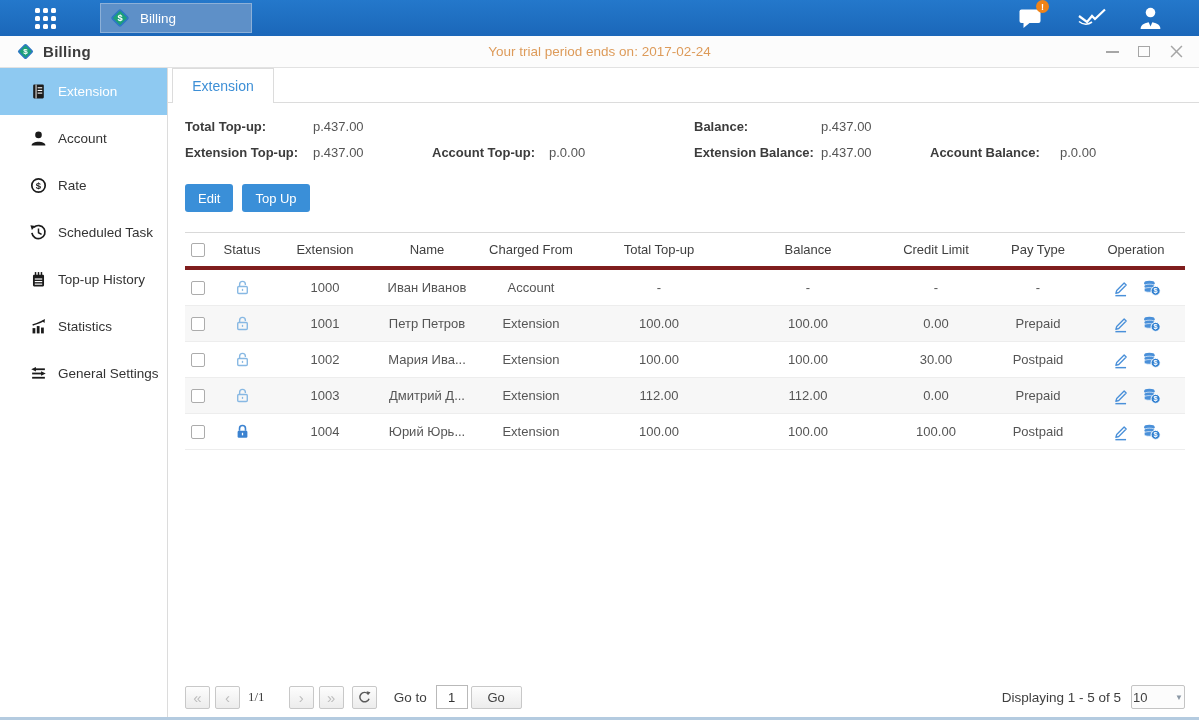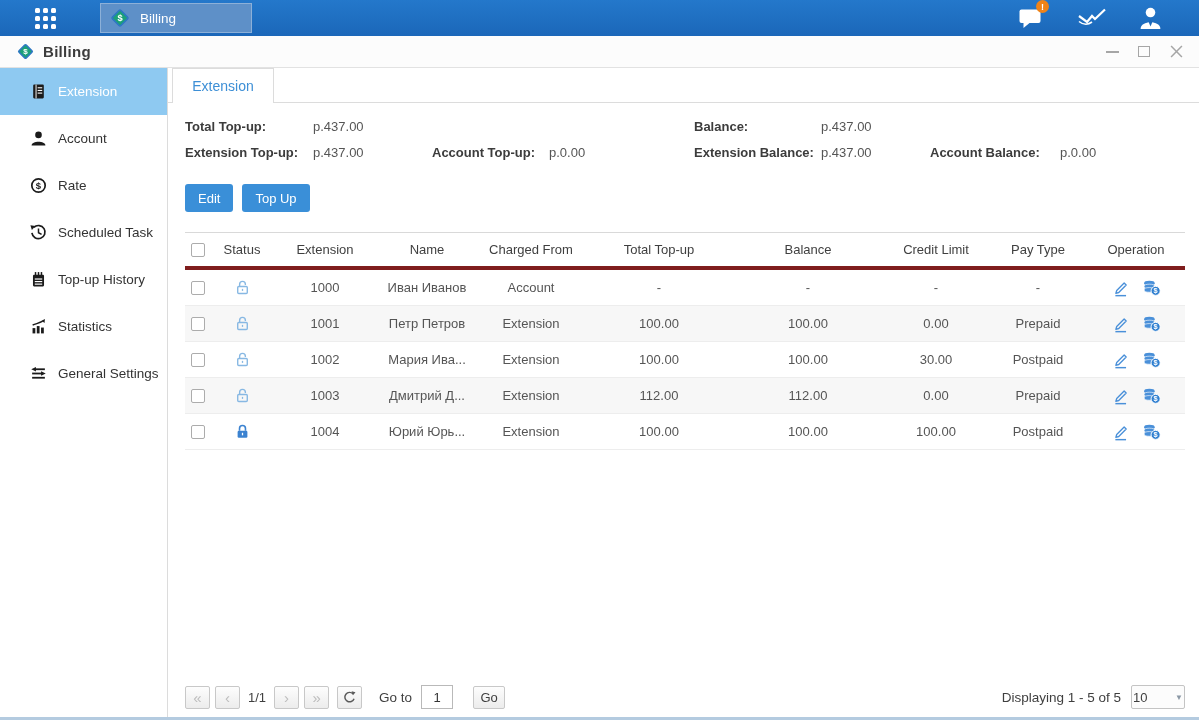--- a/index.html
+++ b/index.html
@@ -49,24 +49,24 @@
   table.grid th{height:33px;font-weight:normal;font-size:13px;color:#3f3f3f;border-top:1px solid #d9d9d9;border-bottom:4px solid #7f1d1d;text-align:center;padding:0;white-space:nowrap;}
   table.grid td{height:35px;font-size:13px;color:#555;border-bottom:1px solid #ededed;text-align:center;padding:0 2px;white-space:nowrap;overflow:hidden;text-overflow:ellipsis;}
   tr.alt td{background:#f7f7f7;}
   input.cb{appearance:none;-webkit-appearance:none;width:14px;height:14px;border:1px solid #acacac;border-radius:2px;background:#fff;margin:0;vertical-align:middle;cursor:pointer;}
   .lock{display:inline-flex;vertical-align:middle;}
   .op{display:inline-flex;vertical-align:middle;margin:0 6px;cursor:pointer;}
   
   .pager{margin-top:auto;display:flex;align-items:center;height:30px;}
   .pg-btn{width:25px;height:23px;box-sizing:border-box;border:1px solid #c8c8c8;border-radius:2px;background:linear-gradient(#fdfdfd,#ececec);display:flex;align-items:center;justify-content:center;color:#bdbdbd;font-size:15px;margin-right:5px;cursor:pointer;line-height:1;}
   .pg-btn.dark{color:#555;}
-  .page-ind{margin:0 8px 0 3px;font-size:13px;color:#3f3f3f;}
+  .page-ind{margin:0 24px 0 3px;font-size:13px;color:#3f3f3f;font-family:Liberation Serif, serif;}
   .goto-label{margin-left:12px;font-size:13.5px;color:#3f3f3f;}
   .goto-input{margin-left:9px;width:26px;height:20px;border:1px solid #b9b9b9;text-align:center;font-size:13px;color:#333;font-family:inherit;}
-  .go-btn{margin-left:20px;width:32px;height:23px;box-sizing:border-box;border:1px solid #c8c8c8;border-radius:2px;background:linear-gradient(#fdfdfd,#ececec);color:#3f3f3f;font-size:13px;display:flex;align-items:center;justify-content:center;cursor:pointer;}
+  .go-btn{margin-left:3px;width:51px;height:23px;box-sizing:border-box;border:1px solid #c8c8c8;border-radius:2px;background:linear-gradient(#fdfdfd,#ececec);color:#3f3f3f;font-size:13px;display:flex;align-items:center;justify-content:center;cursor:pointer;}
   .pager-right{margin-left:auto;display:flex;align-items:center;gap:10px;}
   .displaying{font-size:13.5px;color:#3f3f3f;margin-left:16px;}
   .size-select{width:54px;height:24px;box-sizing:border-box;border:1px solid #c4c4c4;border-radius:2px;background:#fcfcfc;display:flex;align-items:center;justify-content:space-between;padding:0 1px;font-size:13px;color:#3f3f3f;cursor:pointer;}
   .size-arrow{font-size:8px;color:#8b98a5;}
   .bottom-edge{position:absolute;left:0;bottom:0;width:100%;height:3px;background:#b4cbe0;}
 </style>
 </head>
 <body>
 
 <div class="screen">
@@ -119,20 +119,21 @@
   <div class="titlebar">
     <div class="tl-left">
       <span style="display:flex">
         <svg width="19" height="19" viewBox="0 0 26 26">
             <rect x="6" y="6" width="14" height="14" rx="1.5" transform="rotate(45 13 13)" fill="#1ba078" stroke="#2e77c4" stroke-width="2"></rect>
             <text x="13" y="17" text-anchor="middle" font-size="11" font-weight="bold" fill="#fff" font-family="Liberation Sans,sans-serif">$</text>
           </svg>
       </span>
       <span class="tl-title">Billing</span>
     </div>
+    <div class="trial">Your trial period ends on: 2017-02-24</div>
     <div class="wc">
       <div class="wc-min">
           <i></i>
         </div>
       <div class="wc-max">
           <i></i>
         </div>
       <div class="wc-close">
         <svg width="13" height="13" viewBox="0 0 12 12">
             <path d="M1,1 L11,11 M11,1 L1,11" stroke="#a6a6a6" stroke-width="1.4"></path>

